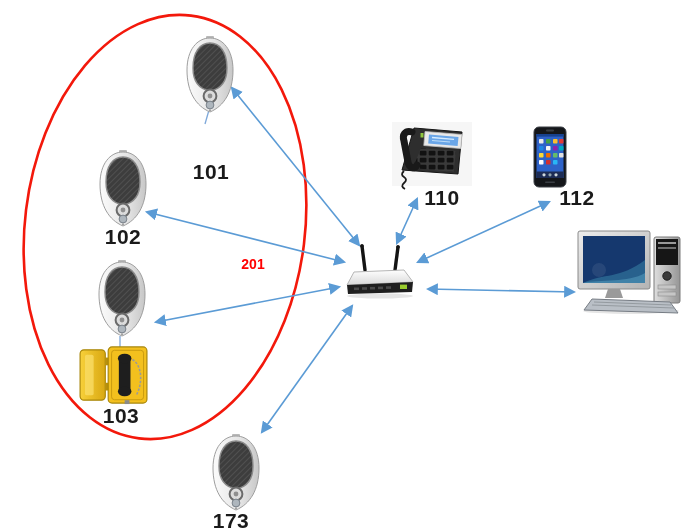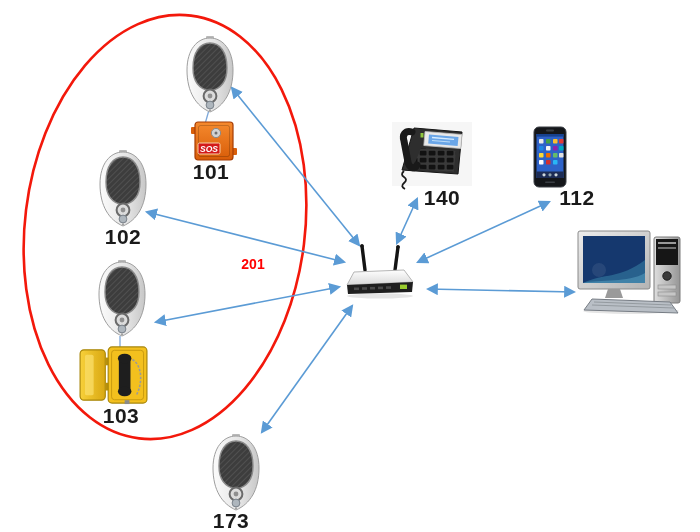--- a/index.html
+++ b/index.html
@@ -95,32 +95,20 @@
       <line x1="120" y1="336" x2="120" y2="350"></line>
     </g>
   </svg>
 
   <div class="node" style="left:184px;top:36px;width:52px;height:78px;">
     <svg viewBox="0 0 52 78">
         <use href="#speaker-sym"></use>
       </svg>
   </div>
 
-  <div class="node" style="left:191px;top:118px;width:46px;height:46px;">
-    <svg viewBox="0 0 46 46">
-      <rect x="0" y="9" width="5" height="7" rx="1" fill="#d95f0a"></rect>
-      <rect x="41" y="30" width="5" height="7" rx="1" fill="#d95f0a"></rect>
-      <rect x="4" y="4" width="38" height="38" rx="3" fill="url(#sosGrad)" stroke="#a63c04" stroke-width="1.2"></rect>
-      <rect x="7.5" y="7.5" width="31" height="31" rx="2" fill="none" stroke="#00000030" stroke-width="1"></rect>
-      <circle cx="25" cy="15" r="4.6" fill="#d2d2d2" stroke="#8a8a8a" stroke-width="1"></circle>
-      <circle cx="25" cy="15" r="1.5" fill="#6f6f6f"></circle>
-      <rect x="7" y="25" width="22" height="11" rx="1.5" fill="#d31a1a" stroke="#f7cfa8" stroke-width="1"></rect>
-      <text x="18" y="33.6" text-anchor="middle" font-family="Liberation Sans, sans-serif" font-size="8.5" font-weight="bold" font-style="italic" fill="#ffffff">SOS</text>
-    </svg>
-  </div>
   <div class="node-label" style="left:181px;top:162px;width:60px;">101</div>
 
   <div class="node" style="left:97px;top:150px;width:52px;height:78px;">
     <svg viewBox="0 0 52 78">
         <use href="#speaker-sym"></use>
       </svg>
   </div>
   <div class="node-label" style="left:93px;top:227px;width:60px;">102</div>
 
   <div class="node" style="left:96px;top:260px;width:52px;height:78px;">
@@ -182,21 +170,21 @@
       <path d="M33,9.5 L70,12.5 L68.8,26.5 L31.8,23.5 Z" fill="#e9e9e9" stroke="#bdbdbd" stroke-width="0.8"></path>
       <path d="M37,12.5 L66.5,15 L65.6,24 L36.2,21.5 Z" fill="#6aa6e8"></path>
       <path d="M40,15.5 L62,17.4" stroke="#d6ecff" stroke-width="1.4"></path>
       <path d="M40,18.5 L58,20" stroke="#bcdcf8" stroke-width="1.2"></path>
       <rect x="28.5" y="11" width="3" height="4.5" fill="#8fc63e"></rect>
       <polygon points="29,26 64,29 61.5,50 21,46" fill="url(#keys)"></polygon>
       <path d="M20,10 C13,8 10,13 12,19 L16,40 C17,46 23,48 25,43" fill="none" stroke="#191919" stroke-width="7" stroke-linecap="round"></path>
       <path d="M12,49 q-4,3.5 0,6 q4,2.5 0,6 q-4,3.5 1,6" fill="none" stroke="#191919" stroke-width="1.8"></path>
     </svg>
   </div>
-  <div class="node-label" style="left:412px;top:188px;width:60px;">140</div>
+  <div class="node-label" style="left:412px;top:188px;width:60px;">110</div>
 
   <div class="node" style="left:533px;top:126px;width:34px;height:62px;">
     <svg viewBox="0 0 34 62">
       <rect x="1" y="1" width="32" height="60" rx="5" fill="#14161a" stroke="#3a3e44" stroke-width="1"></rect>
       <rect x="13" y="3.6" width="8" height="1.8" rx="0.9" fill="#3a3e44"></rect>
       <rect x="3.5" y="8" width="27" height="44" fill="#2e62c8"></rect>
       <rect x="3.5" y="8" width="27" height="2.6" fill="#17418f"></rect>
       <g>
         <rect x="6" y="13" width="4.5" height="4.5" rx="0.8" fill="#eaeaea"></rect>
         <rect x="13" y="13" width="4.5" height="4.5" rx="0.8" fill="#43a047"></rect>

